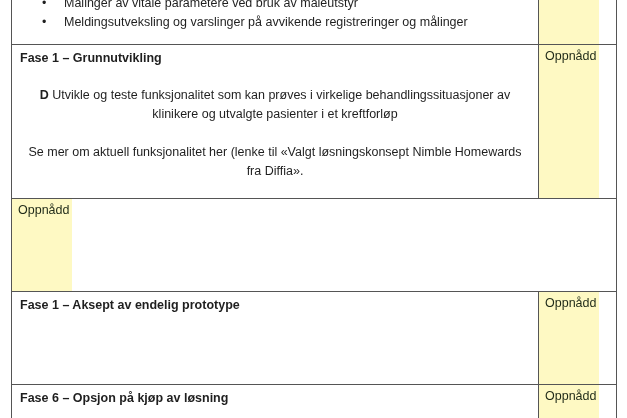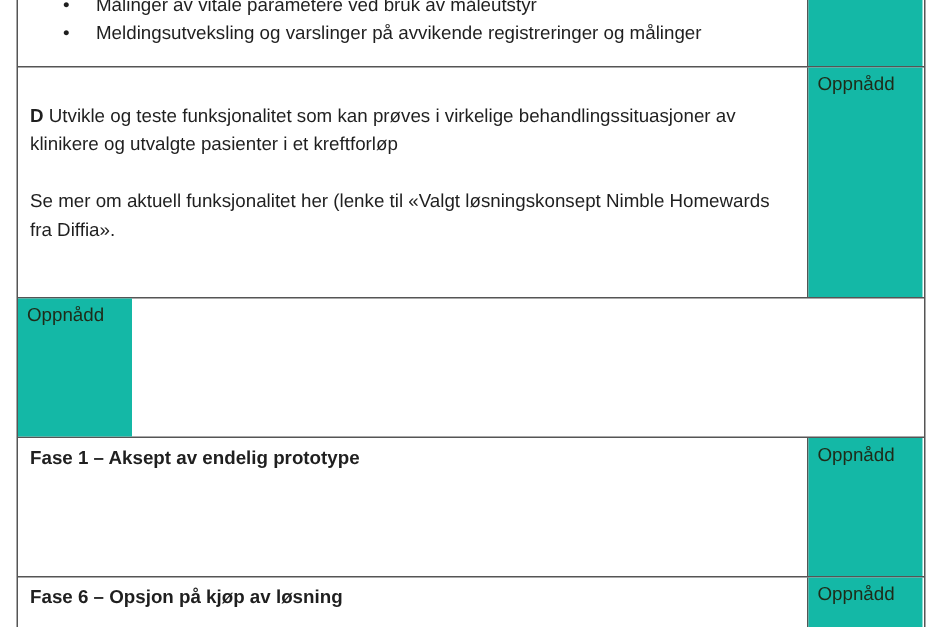--- a/index.html
+++ b/index.html
@@ -29,29 +29,29 @@
       border-bottom: 1px solid #555;
     }
     .row.last { border-bottom: none; }
     .cell-main {
       width: 527px;
       box-sizing: border-box;
       padding: 4px 8px 0 8px;
       border-right: 1px solid #555;
     }
     .cell-status {
-      width: 76px;
+      width: 60px;
       box-sizing: border-box;
-      background: #14b8a6;
+      background: #fef9c3;
       padding: 4px 0 0 6px;
       color: #1f2a18;
       font-size: 12.5px;
     }
     .title { font-weight: bold; line-height: 18px; }
-    p { margin: 0; line-height: 19px; }
+    p { margin: 0; line-height: 19px; text-align: center; }
     .gap { height: 19px; }
     ul.bullets {
       margin: 0;
       padding-left: 44px;
       list-style: none;
     }
     ul.bullets li {
       position: relative;
       line-height: 19px;
     }
@@ -72,20 +72,21 @@
       <ul class="bullets">
         <li>Målinger av vitale parametere ved bruk av måleutstyr</li>
         <li>Meldingsutveksling og varslinger på avvikende registreringer og målinger</li>
       </ul>
     </div>
     <div class="cell-status"></div>
   </div>
 
   <div class="row" style="height:153px;">
     <div class="cell-main">
+      <div class="title">Fase 1 – Grunnutvikling</div>
       <div class="gap"></div>
       <p><b class="lead">D</b> <span>Utvikle og teste funksjonalitet som kan prøves i virkelige behandlingssituasjoner av klinikere og utvalgte pasienter i et kreftforløp</span></p>
       <div class="gap"></div>
       <p>Se mer om aktuell funksjonalitet her (lenke til «Valgt løsningskonsept Nimble Homewards fra Diffia».</p>
     </div>
     <div class="cell-status">Oppnådd</div>
   </div>
 
   <div class="row" style="height:92px;">
     <div class="cell-status">Oppnådd</div>

